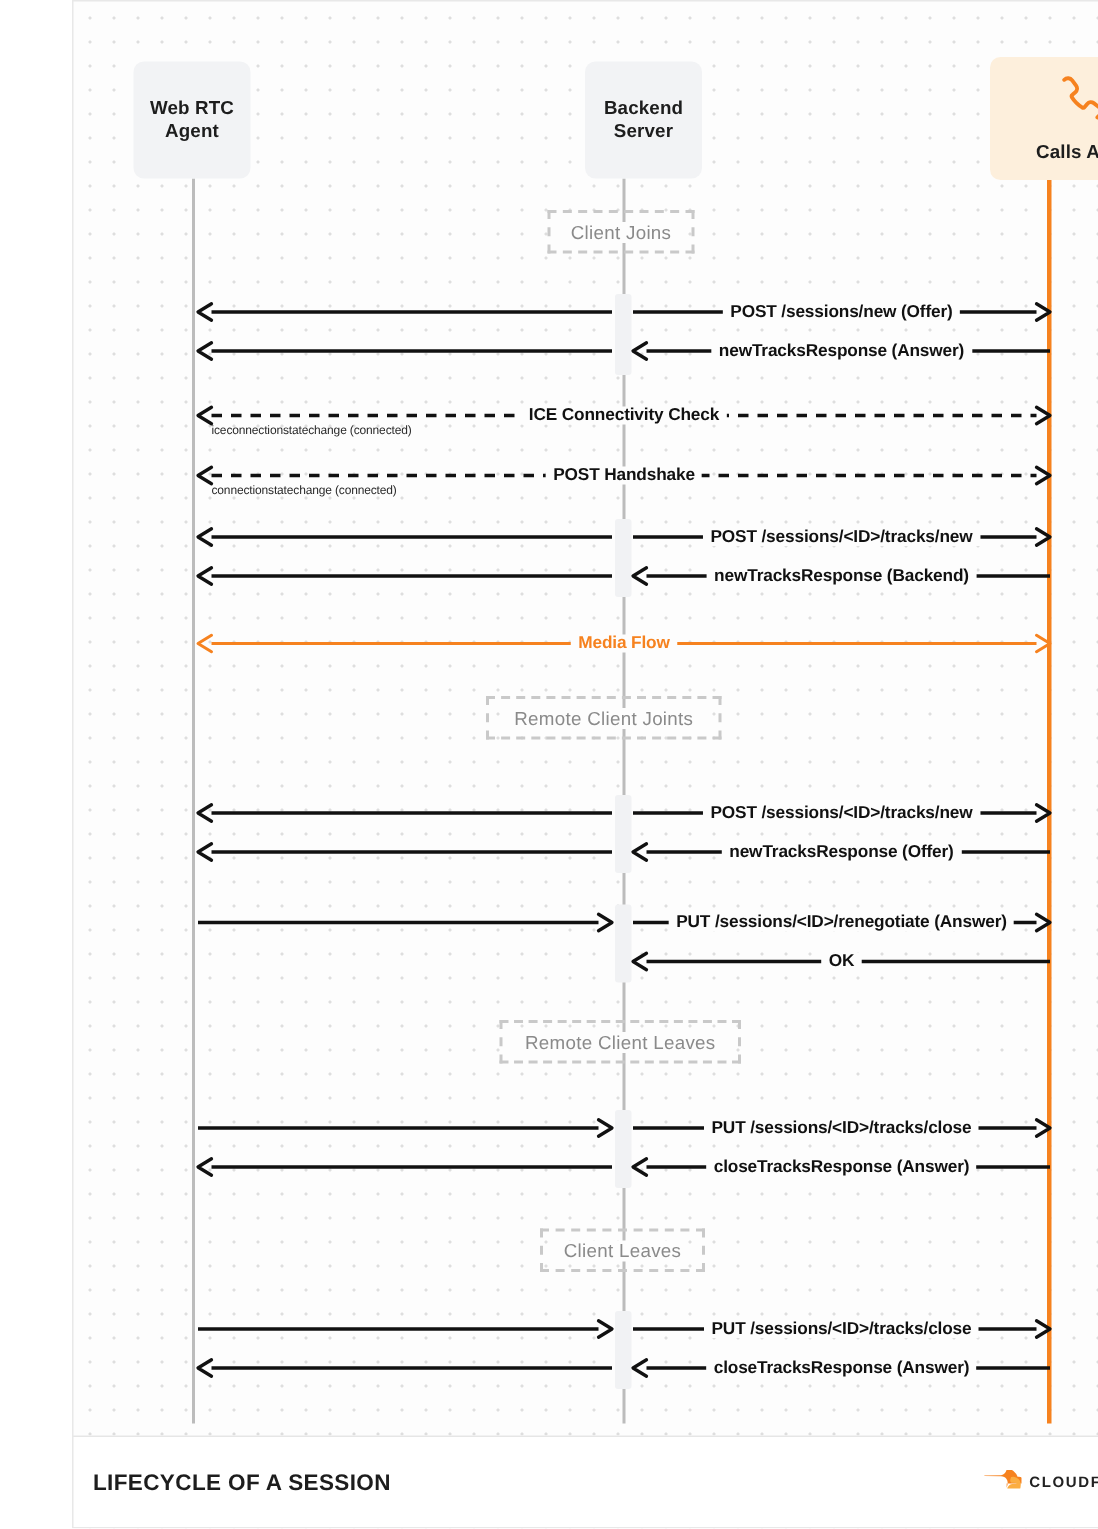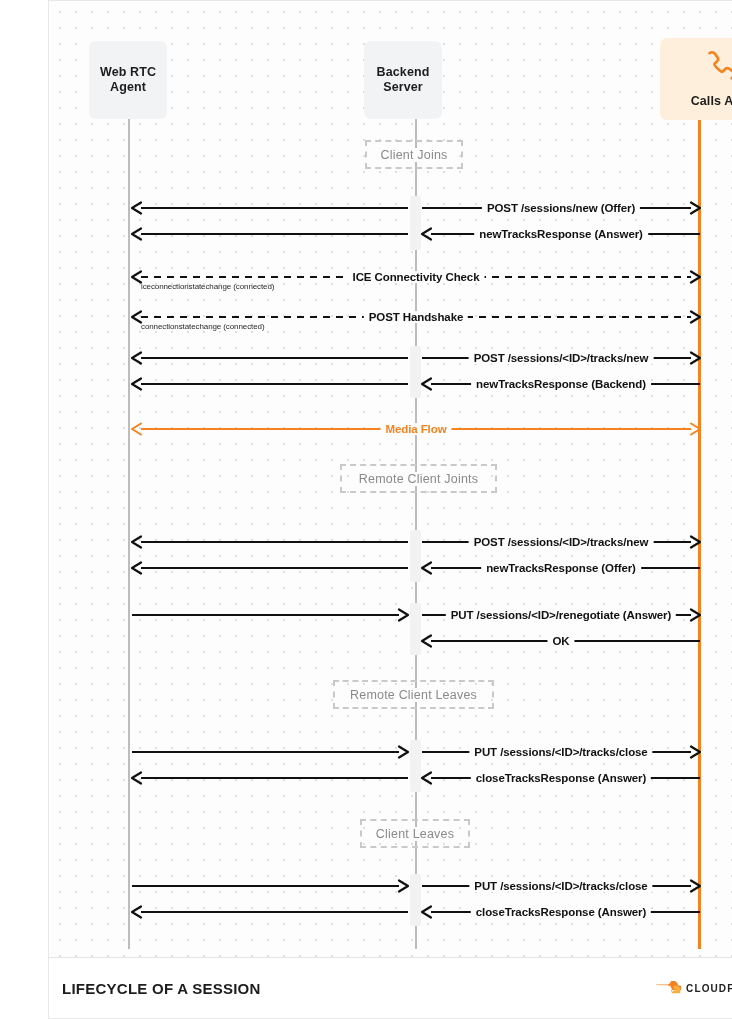--- a/index.html
+++ b/index.html
@@ -145,37 +145,37 @@
       <div class="activation" style="left: 362px; top: 603px; height: 52px;"></div>
       <div class="activation" style="left: 362px; top: 740px; height: 52px;"></div>
       <div class="activation" style="left: 362px; top: 874px; height: 52px;"></div>
     </div>
 
   <div id="actors">
       <div class="actor grey" style="left: 41px; top: 41px; width: 78px; height: 78px;">
         <div>Web RTC</div>
         <div>Agent</div>
       </div>
-      <div class="actor grey" style="left: 316px; top: 41px; width: 78px; height: 78px;">
+      <div class="actor grey" style="left: 342px; top: 41px; width: 78px; height: 78px;">
         <div>Backend</div>
         <div>Server</div>
       </div>
       <div class="actor cream" style="left: 612px; top: 38px; width: 92px; height: 82px; padding-left: 24px;">
         <span class="ph-icon"><svg width="40" height="36" viewBox="0 0 40 36" aria-hidden="true">
             <path d="M11.5 4.2c1.6-1.5 4-1.3 5.3.4l2.6 3.5c1 1.4.8 3.3-.5 4.4l-2 1.7c-.5.4-.6 1.1-.3 1.7.7 1.2 1.7 2.5 3 3.7 1.3 1.3 2.6 2.3 3.8 3 .6.3 1.3.2 1.7-.3l1.7-2c1.1-1.3 3-1.5 4.4-.5l3.5 2.6c1.7 1.3 1.9 3.7.4 5.3l-1.5 1.6" fill="none" stroke="#f6821f" stroke-width="2.6" stroke-linecap="round" stroke-linejoin="round"></path>
           </svg></span>
         <div>Calls API</div>
       </div>
     </div>
 
   <div id="sections">
       <div class="section" style="left: 317px; top: 140px; width: 98px; height: 29px;">
         <span style="background: rgb(253, 253, 253); padding: 0px 4px;">Client Joins</span>
       </div>
-      <div class="section" style="left: 292px; top: 464px; width: 157px; height: 29px;">
+      <div class="section" style="left: 276px; top: 464px; width: 157px; height: 29px;">
         <span style="background: rgb(253, 253, 253); padding: 0px 4px;">Remote Client Joints</span>
       </div>
       <div class="section" style="left: 285px; top: 680px; width: 161px; height: 29px;">
         <span style="background: rgb(253, 253, 253); padding: 0px 4px;">Remote Client Leaves</span>
       </div>
       <div class="section" style="left: 312px; top: 819px; width: 110px; height: 29px; text-align: right;">
         <span style="background: rgb(253, 253, 253); padding: 0px 4px;">Client Leaves</span>
       </div>
     </div>
 

